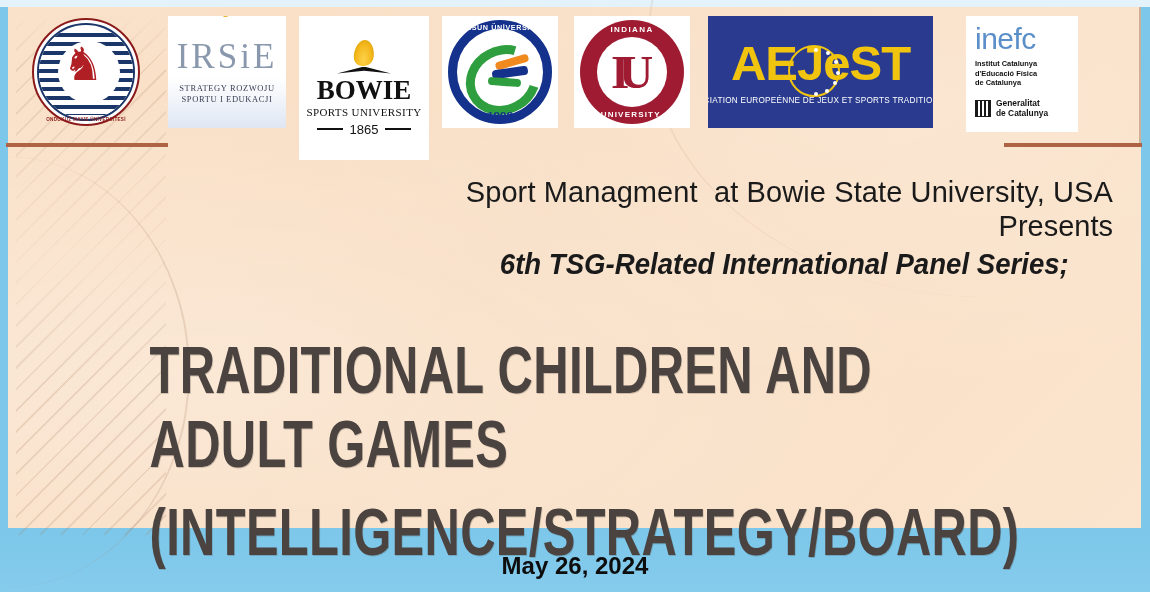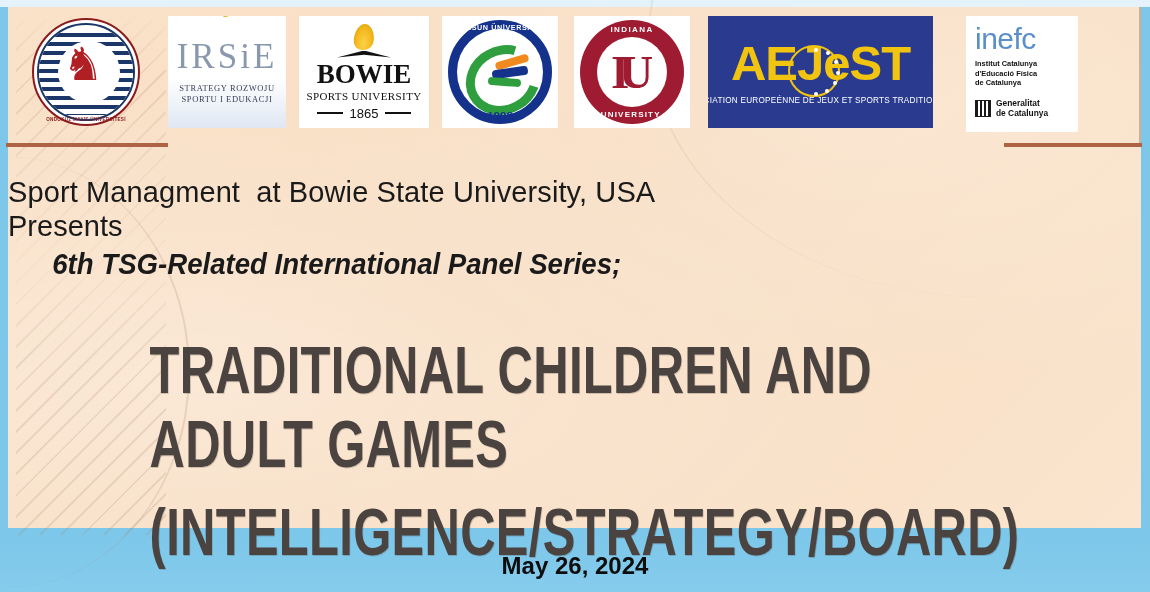--- a/index.html
+++ b/index.html
@@ -176,21 +176,21 @@
     margin-top: 9px;
     font-family: "Liberation Serif", serif;
     font-size: 8.5px;
     letter-spacing: 0.6px;
     color: #3a3f55;
     text-align: center;
     line-height: 1.35;
   }
 
   
-  .logo-bowie { left: 291px; width: 130px; height: 112px; flex-direction: column; }
+  .logo-bowie { left: 291px; width: 130px; height: 144px; flex-direction: column; }
   .bowie-flame {
     width: 20px; height: 26px;
     margin-bottom: 1px;
     background: radial-gradient(ellipse at 50% 75%, #fdd24a 0%, #f4b81c 55%, #e0a40f 80%);
     border-radius: 50% 50% 42% 42% / 62% 62% 38% 38%;
     transform: skewX(-4deg);
   }
   .bowie-book {
     width: 54px; height: 7px;
     background: #111;
@@ -395,21 +395,21 @@
     top: 143px;
   }
   .rule-left  { left: 6px;   width: 162px; }
   .rule-right { left: 1004px; width: 138px; }
 
   
   .subtitle-block {
     position: absolute;
     left: 8px; top: 175px;
     width: 1105px;
-    text-align: left;
+    text-align: right;
     color: #1a1a1a;
   }
   .sub-line1 {
     font-size: 29px;
     line-height: 34px;
     letter-spacing: 0.1px;
     white-space: pre;
   }
   .sub-line2 {
     font-size: 29px;

